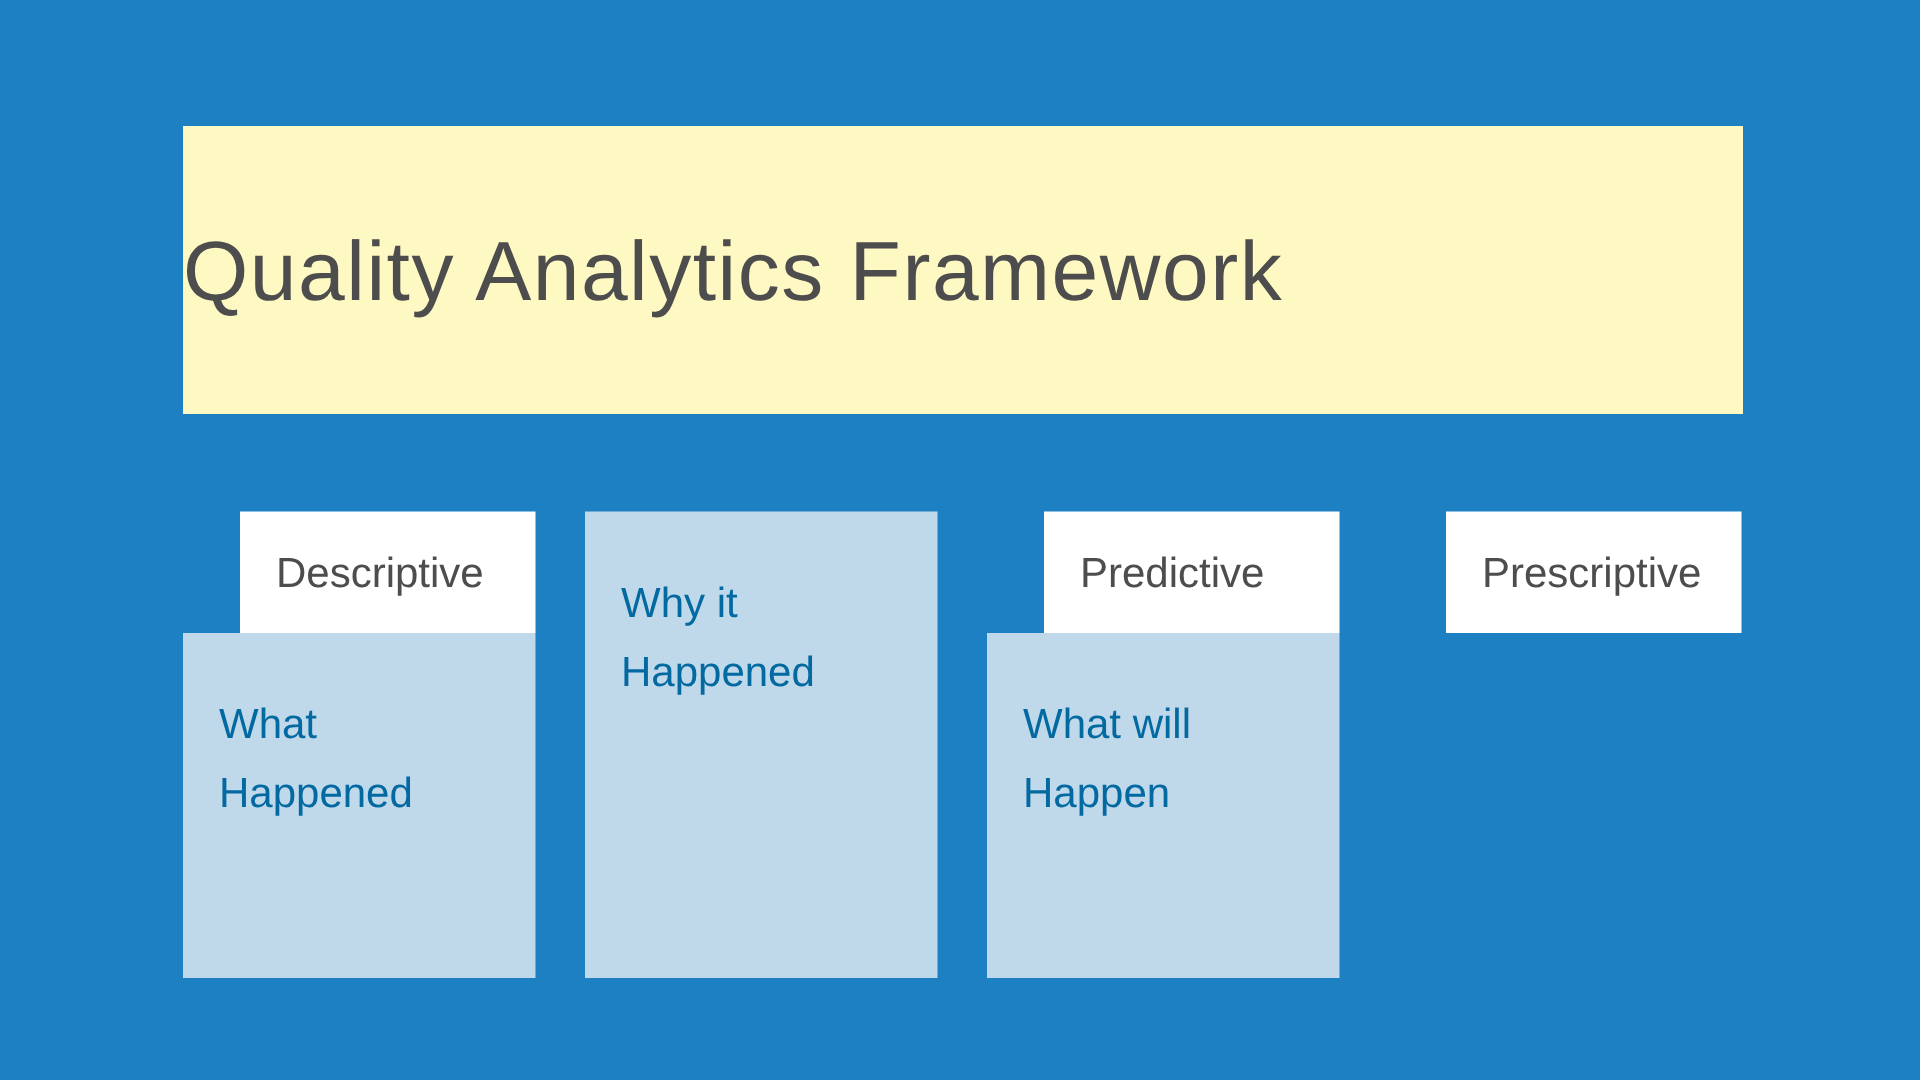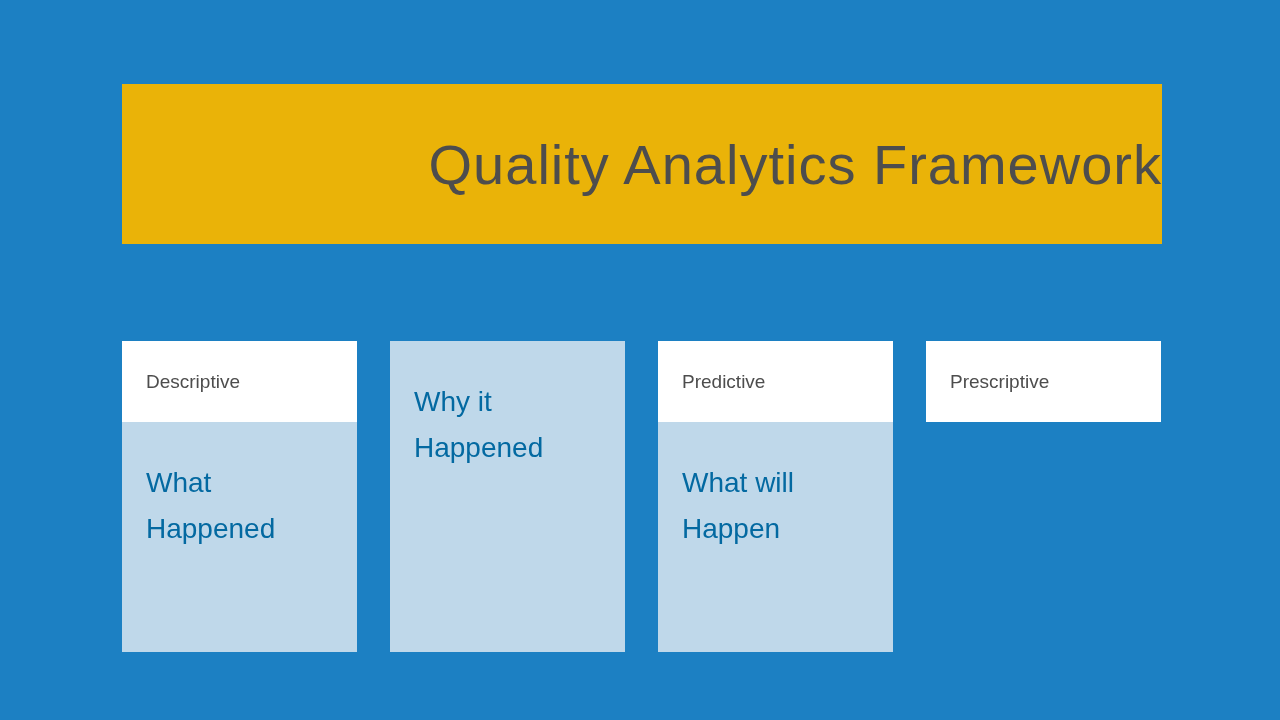--- a/index.html
+++ b/index.html
@@ -18,25 +18,25 @@
     position: relative;
     width: 1280px;
     height: 720px;
     background: var(--bg);
   }
   .title-box {
     position: absolute;
     left: 122px;
     top: 84px;
     width: 1040px;
-    height: 160px;
-    background: #eab308;
+    height: 192px;
+    background: #fef9c3;
     display: flex;
     align-items: center;
-    justify-content: flex-end;
+    justify-content: flex-start;
   }
   .title-text {
     font-size: 56px;
     font-weight: 400;
     letter-spacing: 1px;
     color: var(--text);
   }
   .cards {
     position: absolute;
     left: 122px;
@@ -51,22 +51,23 @@
     height: 311px;
     display: flex;
     flex-direction: column;
   }
   .card-header {
     background: #ffffff;
     height: 81px;
     display: flex;
     align-items: center;
     padding-left: 24px;
-    font-size: 19px;
+    font-size: 28px;
     color: var(--text);
+    margin-left: 38px;
   }
   .card-body {
     background: var(--card-body);
     flex: 1;
     padding: 38px 20px 0 24px;
     font-size: 28px;
     line-height: 46px;
     color: #0369a1;
     white-space: pre-line;
   }

